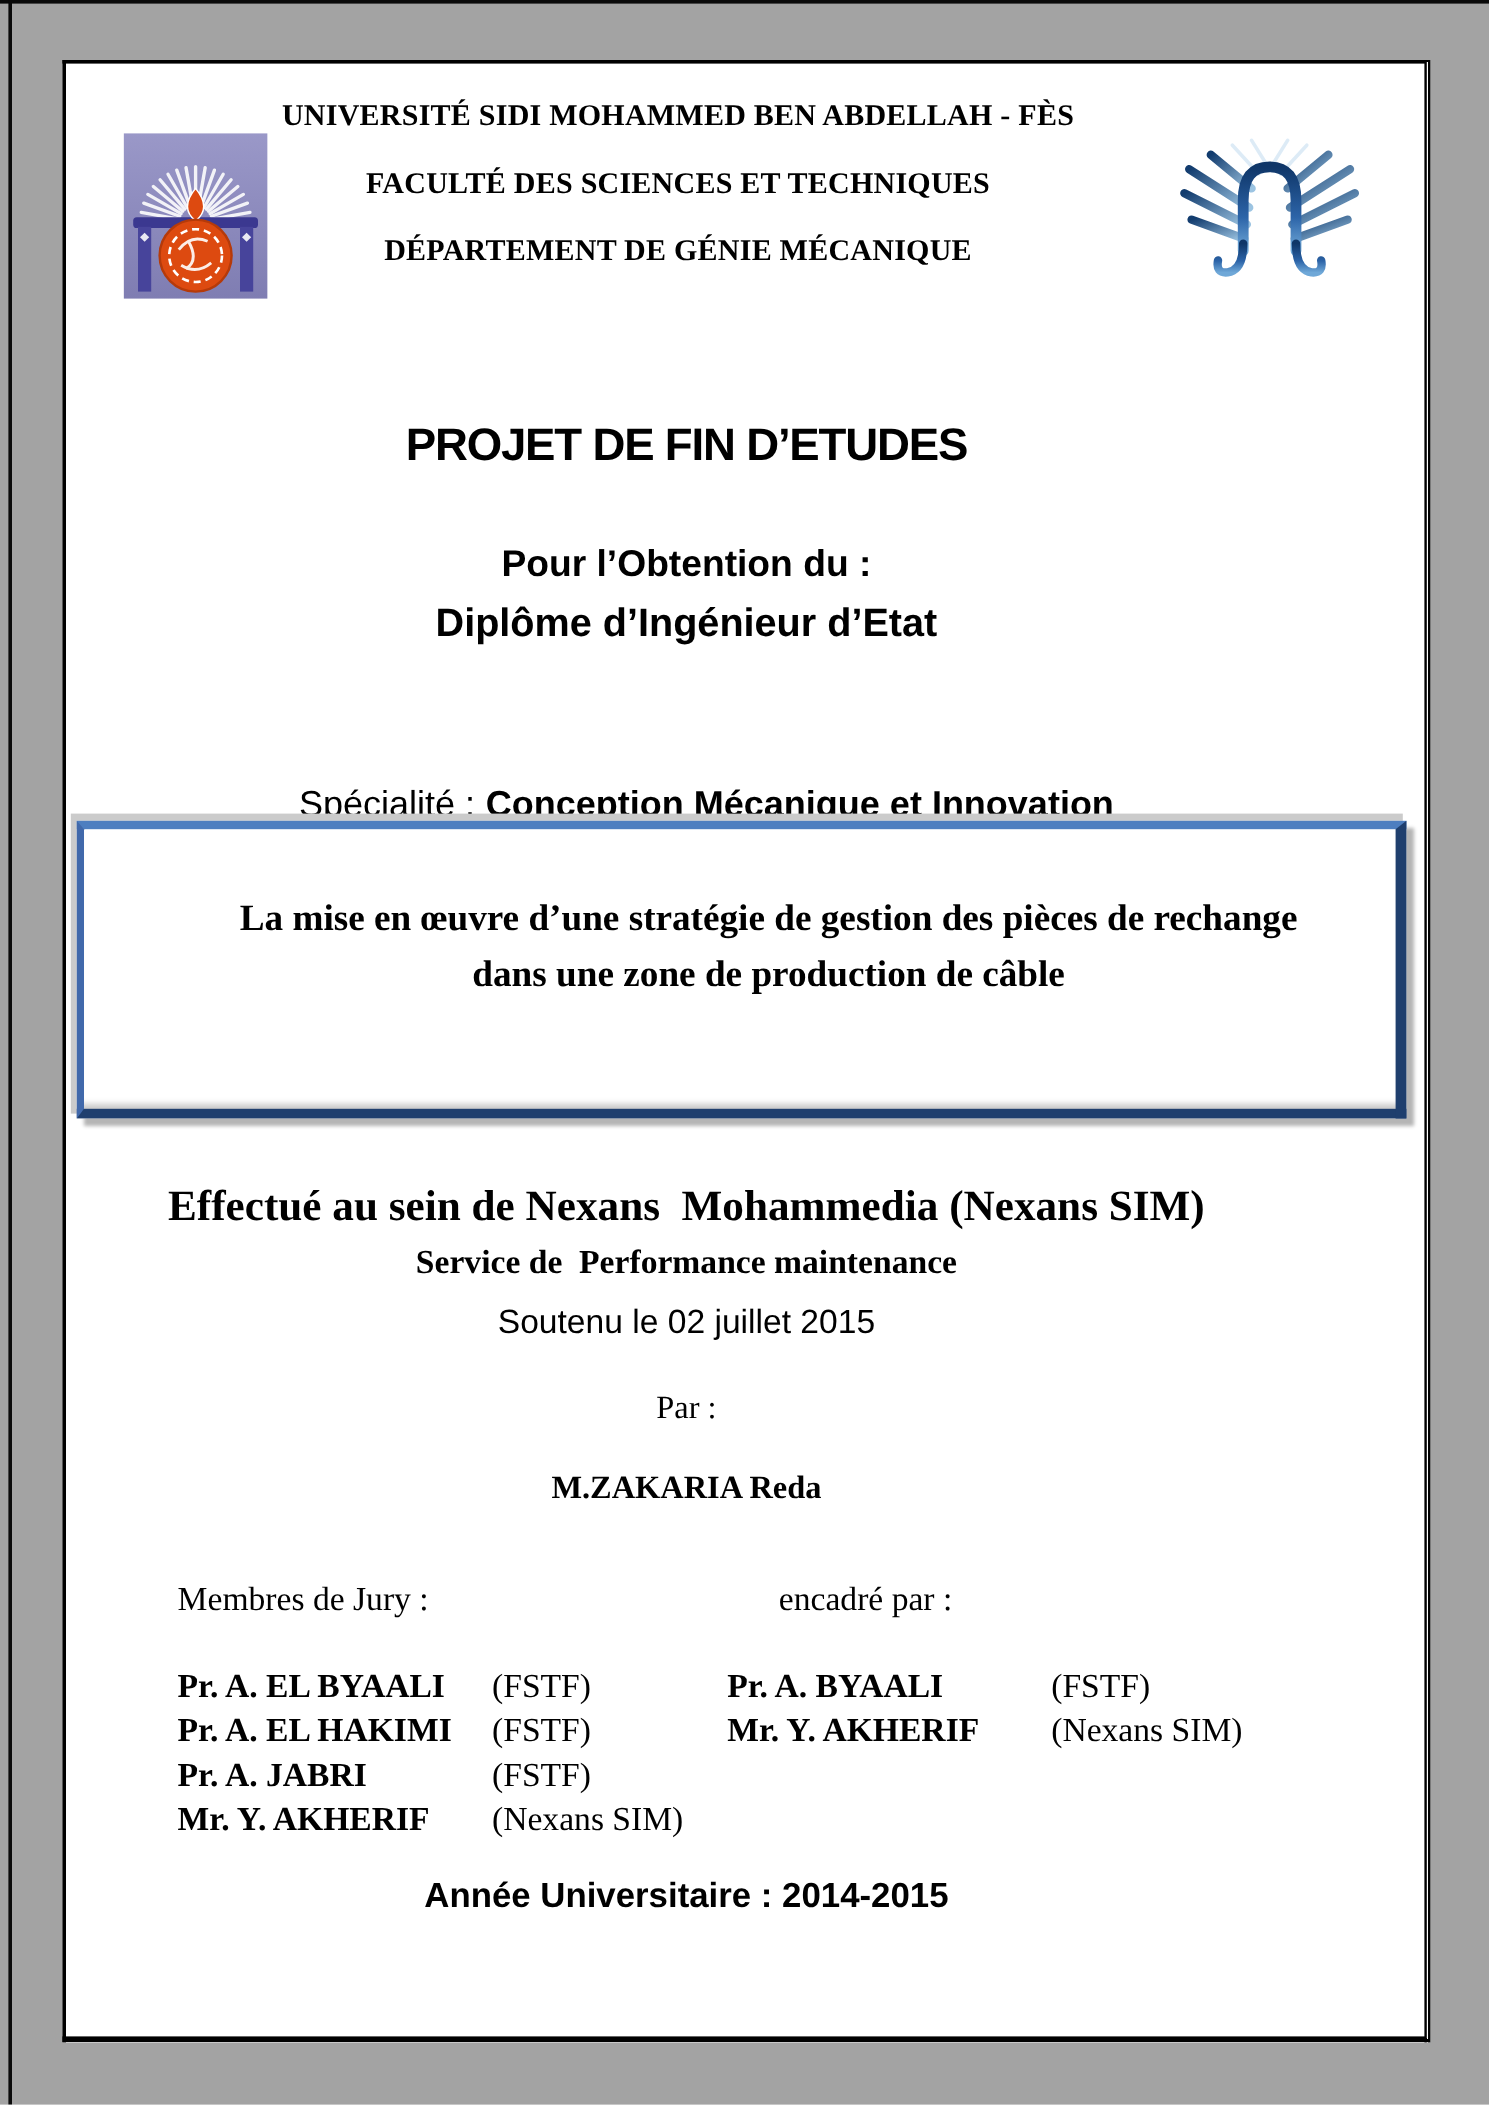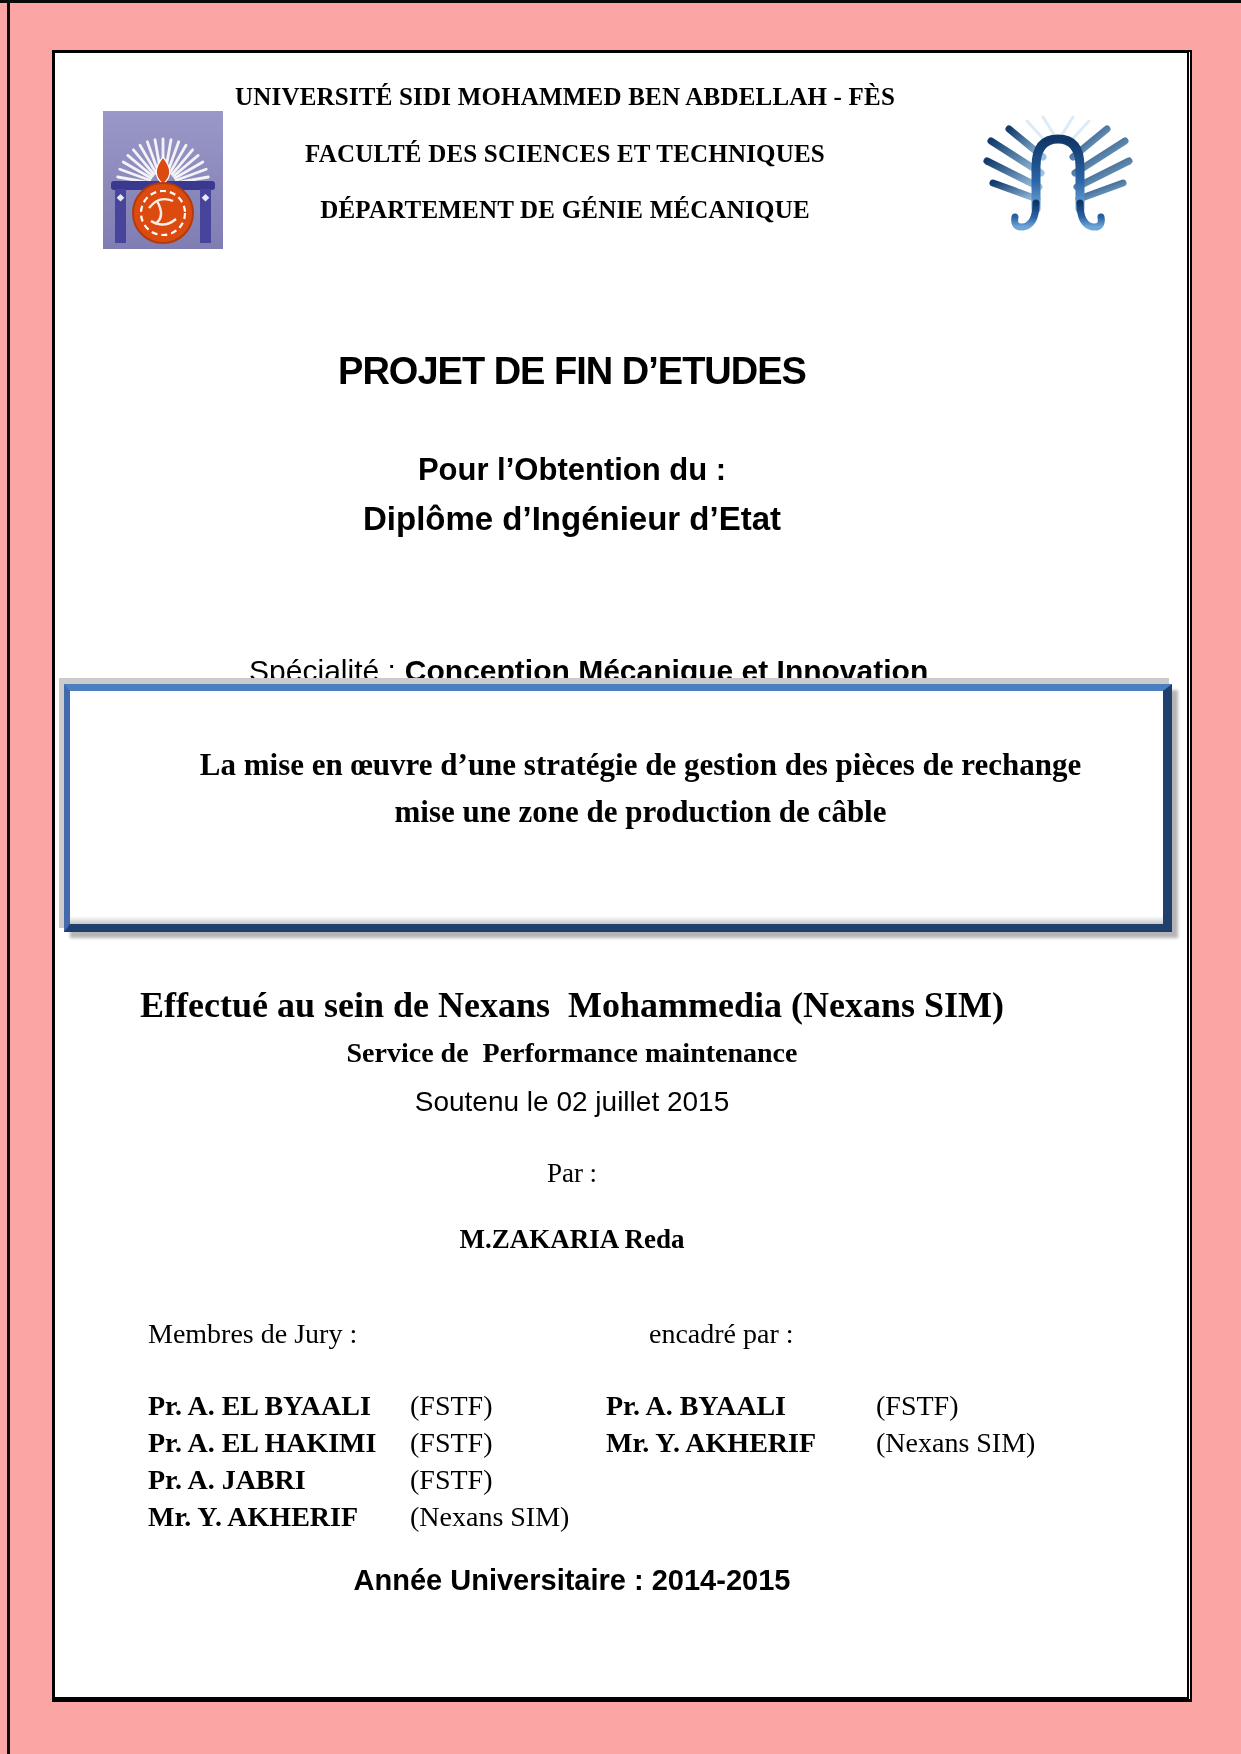--- a/index.html
+++ b/index.html
@@ -1,19 +1,19 @@
 <!DOCTYPE html>
 <html><head>
 <meta charset="utf-8">
 <style>
   html,body{margin:0;padding:0;background:#ffffff;}
   .canvas{
     position:relative;
     width:1241px;height:1754px;
-    background:#fca5a5;
+    background:#a3a3a3;
     overflow:hidden;
     font-family:"Liberation Serif", serif;
     color:#000;
   }
   
   .scan-top{position:absolute;left:0;top:0;width:1241px;height:3px;background:#0a0a0a;}
   .scan-left{position:absolute;left:7px;top:0;width:3px;height:1754px;background:#0a0a0a;}
   
   .frame{
     position:absolute;left:52px;top:50px;width:1140px;height:1652px;
@@ -178,21 +178,21 @@
   <div class="cline sans pfe-title">PROJET DE FIN D’ETUDES</div>
   <div class="cline sans obtention">Pour l’Obtention du :</div>
   <div class="cline sans degree">Diplôme d’Ingénieur d’Etat</div>
   <div class="cline sans specialty">
     <span class="lbl">Spécialité :</span><span class="val">Conception Mécanique et Innovation</span>
   </div>
 
   <div class="subject-box">
     <div class="subject-title">
       <div>La mise en œuvre d’une stratégie de gestion des pièces de rechange</div>
-      <div>mise une zone de production de câble</div>
+      <div>dans une zone de production de câble</div>
     </div>
   </div>
 
   <div class="cline host">Effectué au sein de Nexans  Mohammedia (Nexans SIM)</div>
   <div class="cline service">Service de  Performance maintenance</div>
   <div class="cline sans defense">Soutenu le 02 juillet 2015</div>
   <div class="cline par">Par :</div>
   <div class="cline author">M.ZAKARIA Reda</div>
 
   <div class="jury-labels">

